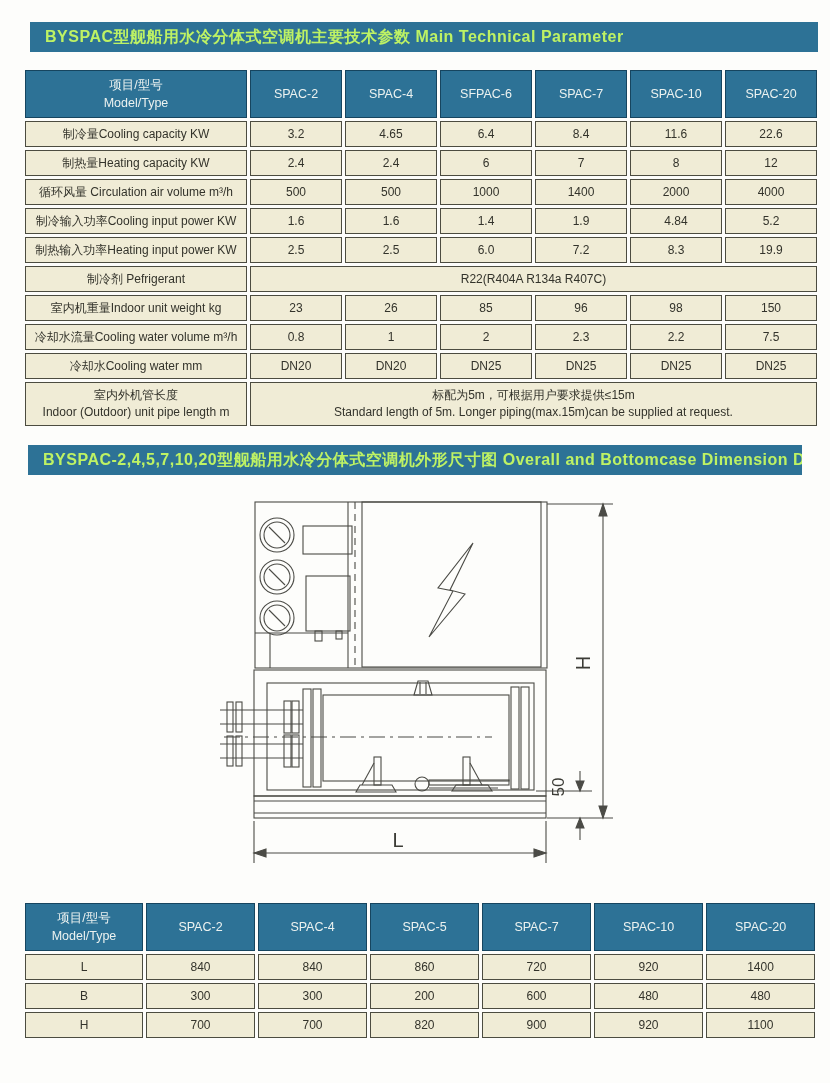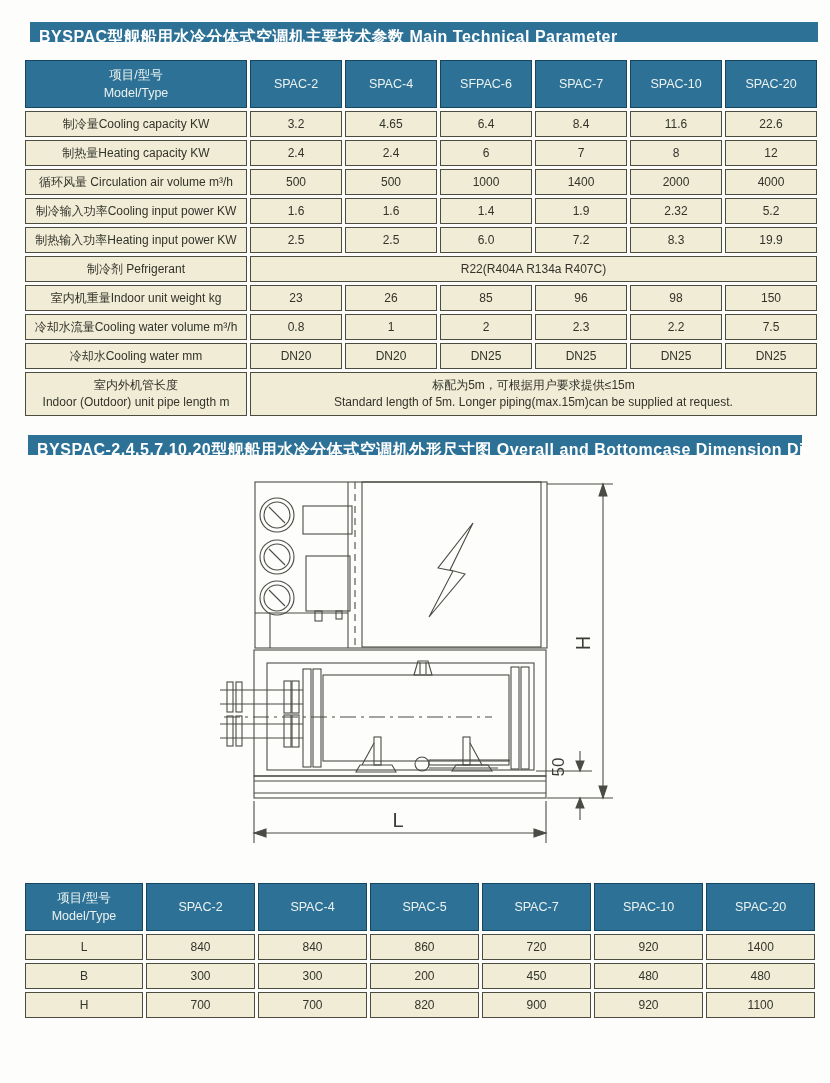--- a/index.html
+++ b/index.html
@@ -5,22 +5,22 @@
   html,body{margin:0;padding:0;}
   body{
     width:830px;height:1083px;background:#fdfdfb;overflow:hidden;
     font-family:"Liberation Sans","DejaVu Sans",sans-serif;
     color:#2e2e28;
   }
   .page{position:relative;width:830px;height:1083px;}
 
   
   .titlebar{
-    background:#2d7296;color:#ffffff;font-weight:bold;font-size:16px;
-    height:20px;line-height:30px;padding-left:9px;letter-spacing:.5px;
+    background:#2d7296;color:#bef264;font-weight:bold;font-size:16px;
+    height:30px;line-height:30px;padding-left:15px;letter-spacing:.5px;
     white-space:nowrap;overflow:hidden;
   }
   .titlebar.first{margin:22px 12px 0 30px;}
   .titlebar.second{margin:16px 28px 0 28px;}
 
   
   table.spec{
     border-collapse:separate;border-spacing:3px;
     margin-left:22px;table-layout:fixed;
   }
@@ -104,21 +104,21 @@
       <td>1400</td>
       <td>2000</td>
       <td>4000</td>
     </tr>
     <tr>
       <td>制冷输入功率Cooling input power  KW</td>
       <td>1.6</td>
       <td>1.6</td>
       <td>1.4</td>
       <td>1.9</td>
-      <td>2.32</td>
+      <td>4.84</td>
       <td>5.2</td>
     </tr>
     <tr>
       <td>制热输入功率Heating input power  KW</td>
       <td>2.5</td>
       <td>2.5</td>
       <td>6.0</td>
       <td>7.2</td>
       <td>8.3</td>
       <td>19.9</td>
@@ -327,21 +327,21 @@
       <td>860</td>
       <td>720</td>
       <td>920</td>
       <td>1400</td>
     </tr>
     <tr>
       <td>B</td>
       <td>300</td>
       <td>300</td>
       <td>200</td>
-      <td>450</td>
+      <td>600</td>
       <td>480</td>
       <td>480</td>
     </tr>
     <tr>
       <td>H</td>
       <td>700</td>
       <td>700</td>
       <td>820</td>
       <td>900</td>
       <td>920</td>

